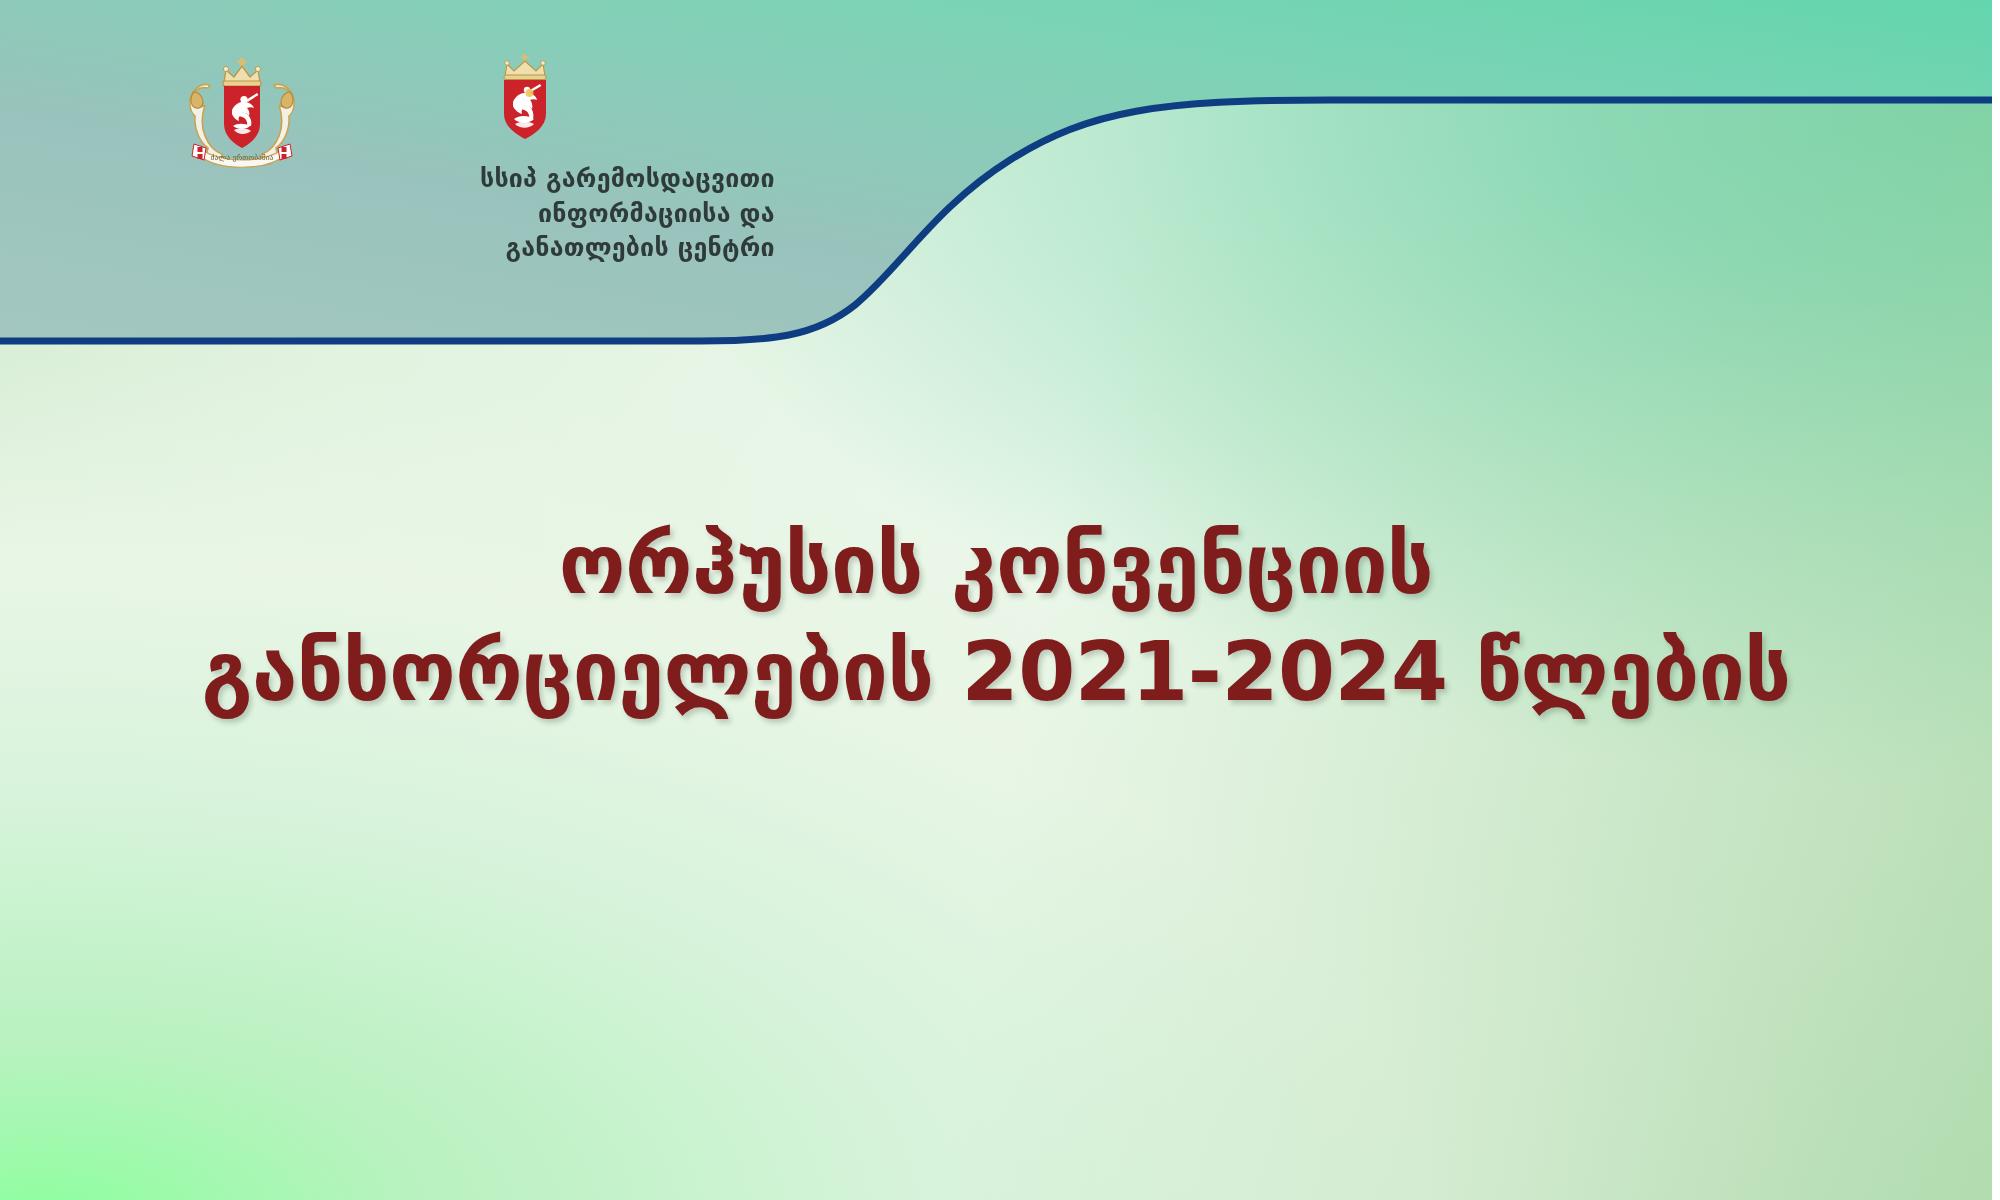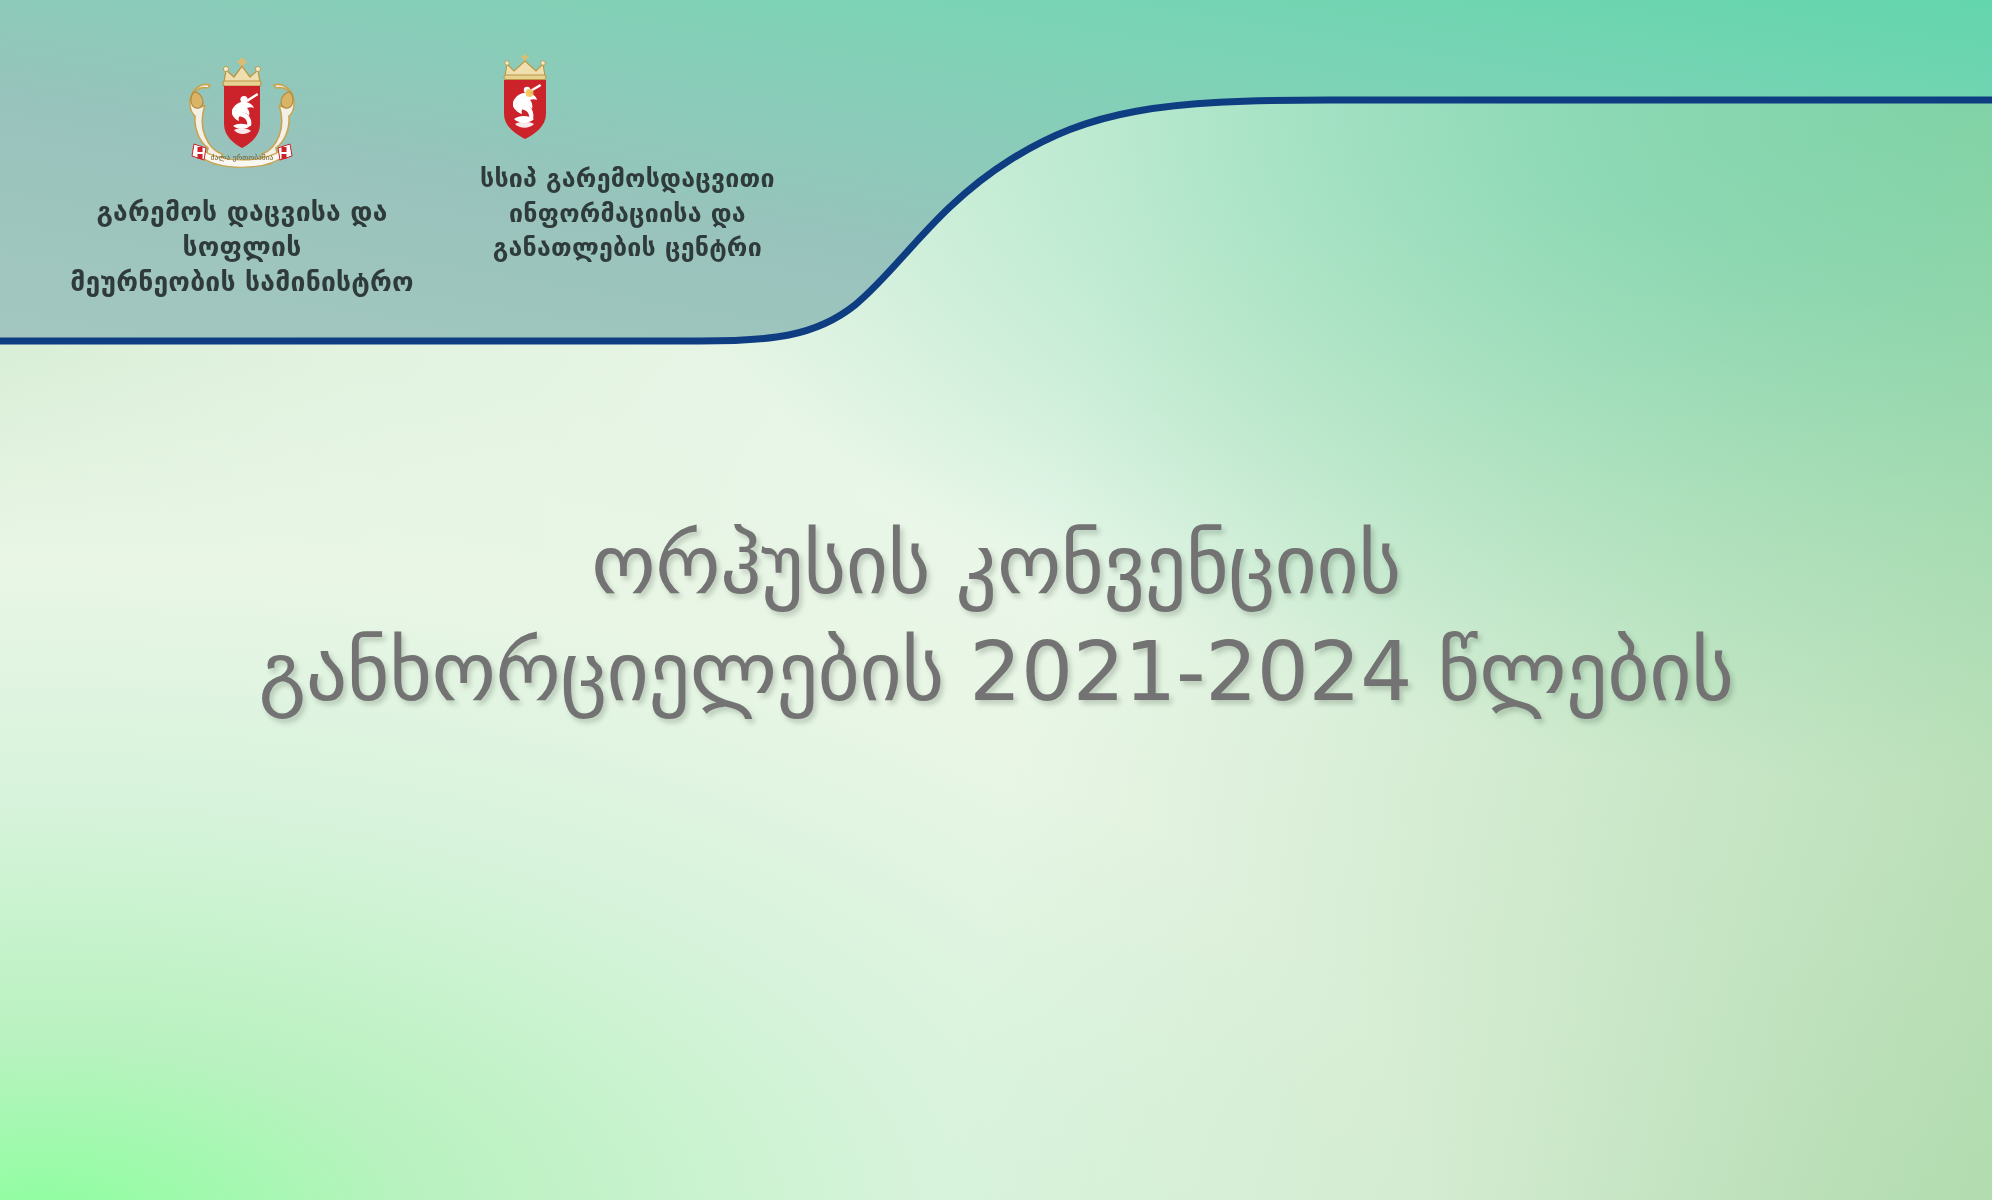--- a/index.html
+++ b/index.html
@@ -84,39 +84,39 @@
     margin-top: 12px;
     color: #2f3b3a;
     font-size: 26.5px;
     font-weight: 700;
     line-height: 1.33;
     letter-spacing: 0.2px;
     text-align: center;
     white-space: pre-line;
   }
   .org-center .org-name {
-    text-align: center;
+    text-align: right;
     margin-top: 20px;
     font-size: 25px;
     line-height: 1.38;
   }
 
   
   .title-wrap {
     position: absolute;
     left: 0;
     right: 0;
     top: 512px;
     text-align: center;
     padding: 0 60px;
   }
   .title-line {
-    color: #737373;
+    color: #7f1d1d;
     font-size: 82px;
-    font-weight: 400;
+    font-weight: 700;
     line-height: 1.30;
     letter-spacing: -0.5px;
     text-shadow: 3px 4px 5px rgba(40,60,40,0.22);
     white-space: nowrap;
   }
 </style>
 </head>
 <body>
 
 <div class="slide">
@@ -183,22 +183,20 @@
         <g>
           <path d="M22,96 C40,112 88,112 106,96 L106,104 C88,119 40,119 22,104 Z" fill="#faf8f2" stroke="#c9a44f" stroke-width="1.2"></path>
           <path d="M16,92 L28,96 L26,108 L14,104 Z" fill="#ffffff" stroke="#cc2229" stroke-width="1"></path>
           <path d="M112,92 L100,96 L102,108 L114,104 Z" fill="#ffffff" stroke="#cc2229" stroke-width="1"></path>
           <path d="M19.5,95 h5 v5 h-5 z M19.5,102 h5 v5 h-5 z" fill="#cc2229"></path>
           <path d="M103.5,95 h5 v5 h-5 z M103.5,102 h5 v5 h-5 z" fill="#cc2229"></path>
           <text x="64" y="108" text-anchor="middle" font-size="7.5" fill="#6d5a2a" font-family="'DejaVu Sans',sans-serif">ძალა ერთობაშია</text>
         </g>
       </svg>
     </span>
-    <div class="org-name">გარემოს დაცვისა და სოფლის
-მეურნეობის სამინისტრო</div>
   </div>
 
   <div class="org-block org-center">
     <span class="emblem-ctr">
       <svg viewBox="0 0 62 90" xmlns="http://www.w3.org/2000/svg" aria-hidden="true">
 
         <g>
           <rect x="29.6" y="2" width="2.4" height="8" fill="#e0bd6e"></rect>
           <rect x="27.2" y="4.2" width="7.2" height="2.2" fill="#e0bd6e"></rect>
           <path d="M11,24 L13,12 L20,19 L31,9 L42,19 L49,12 L51,24 Z" fill="#f0dfae" stroke="#bb9645" stroke-width="1.1"></path>

